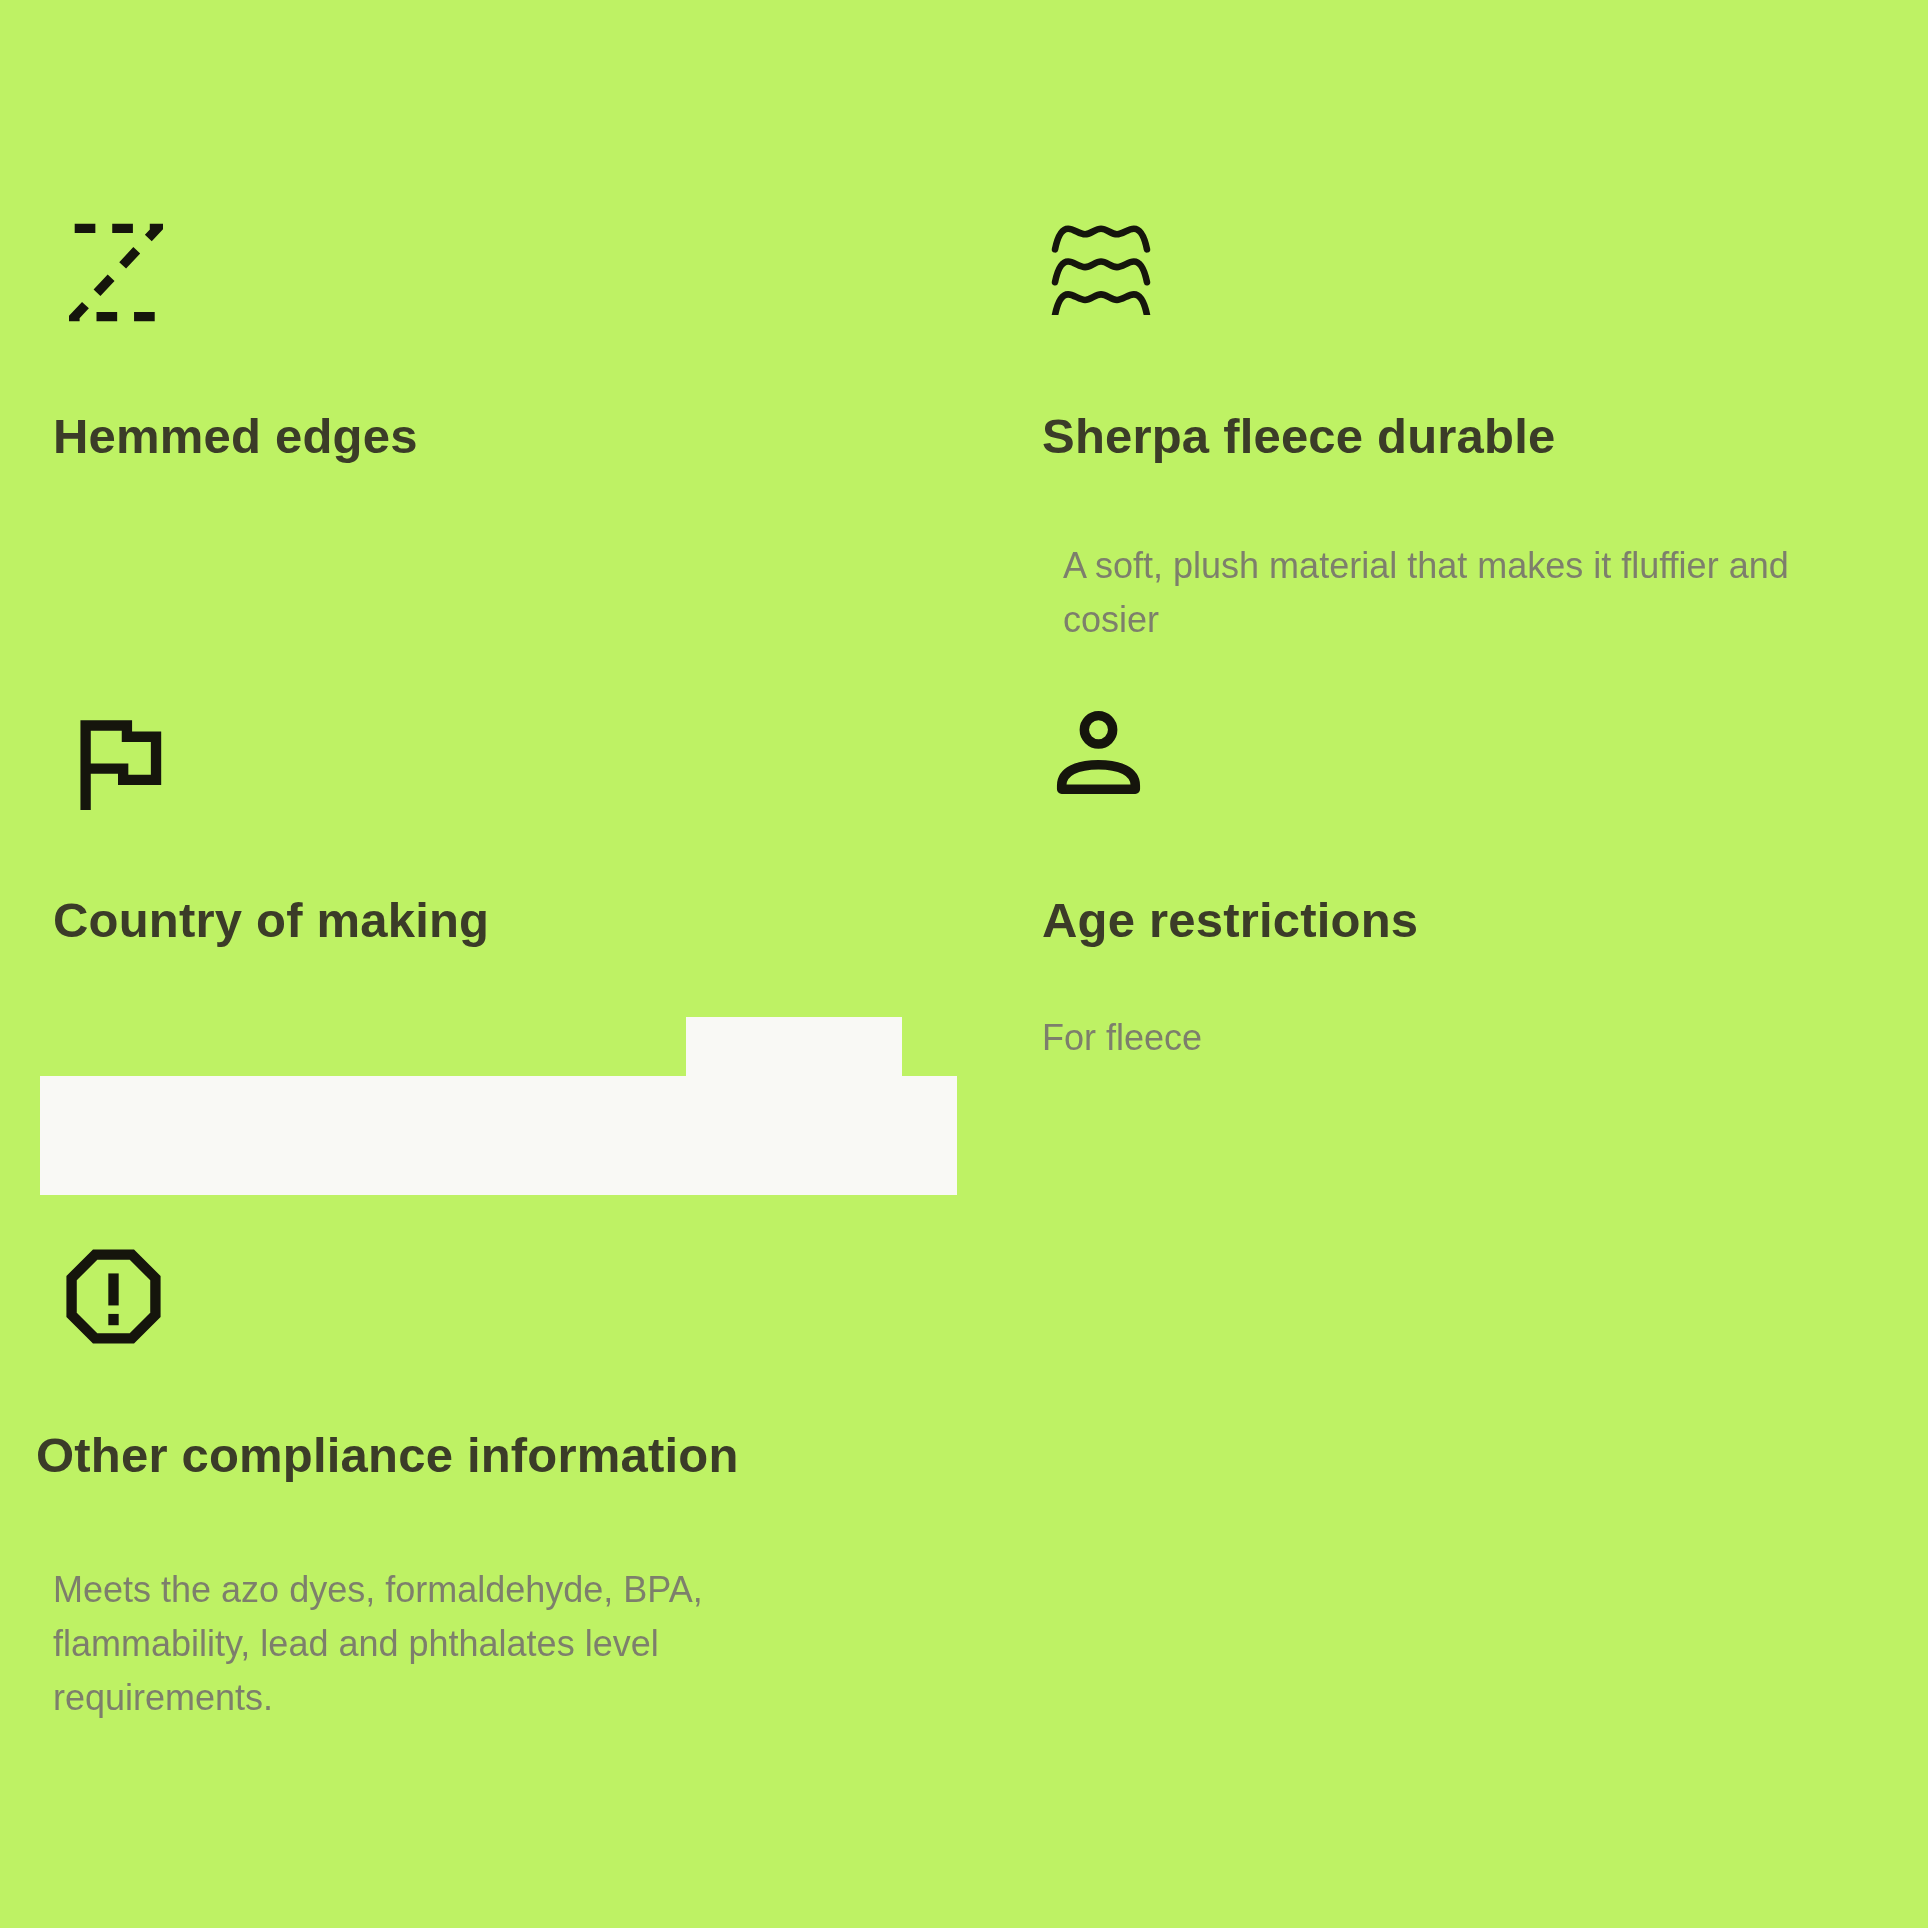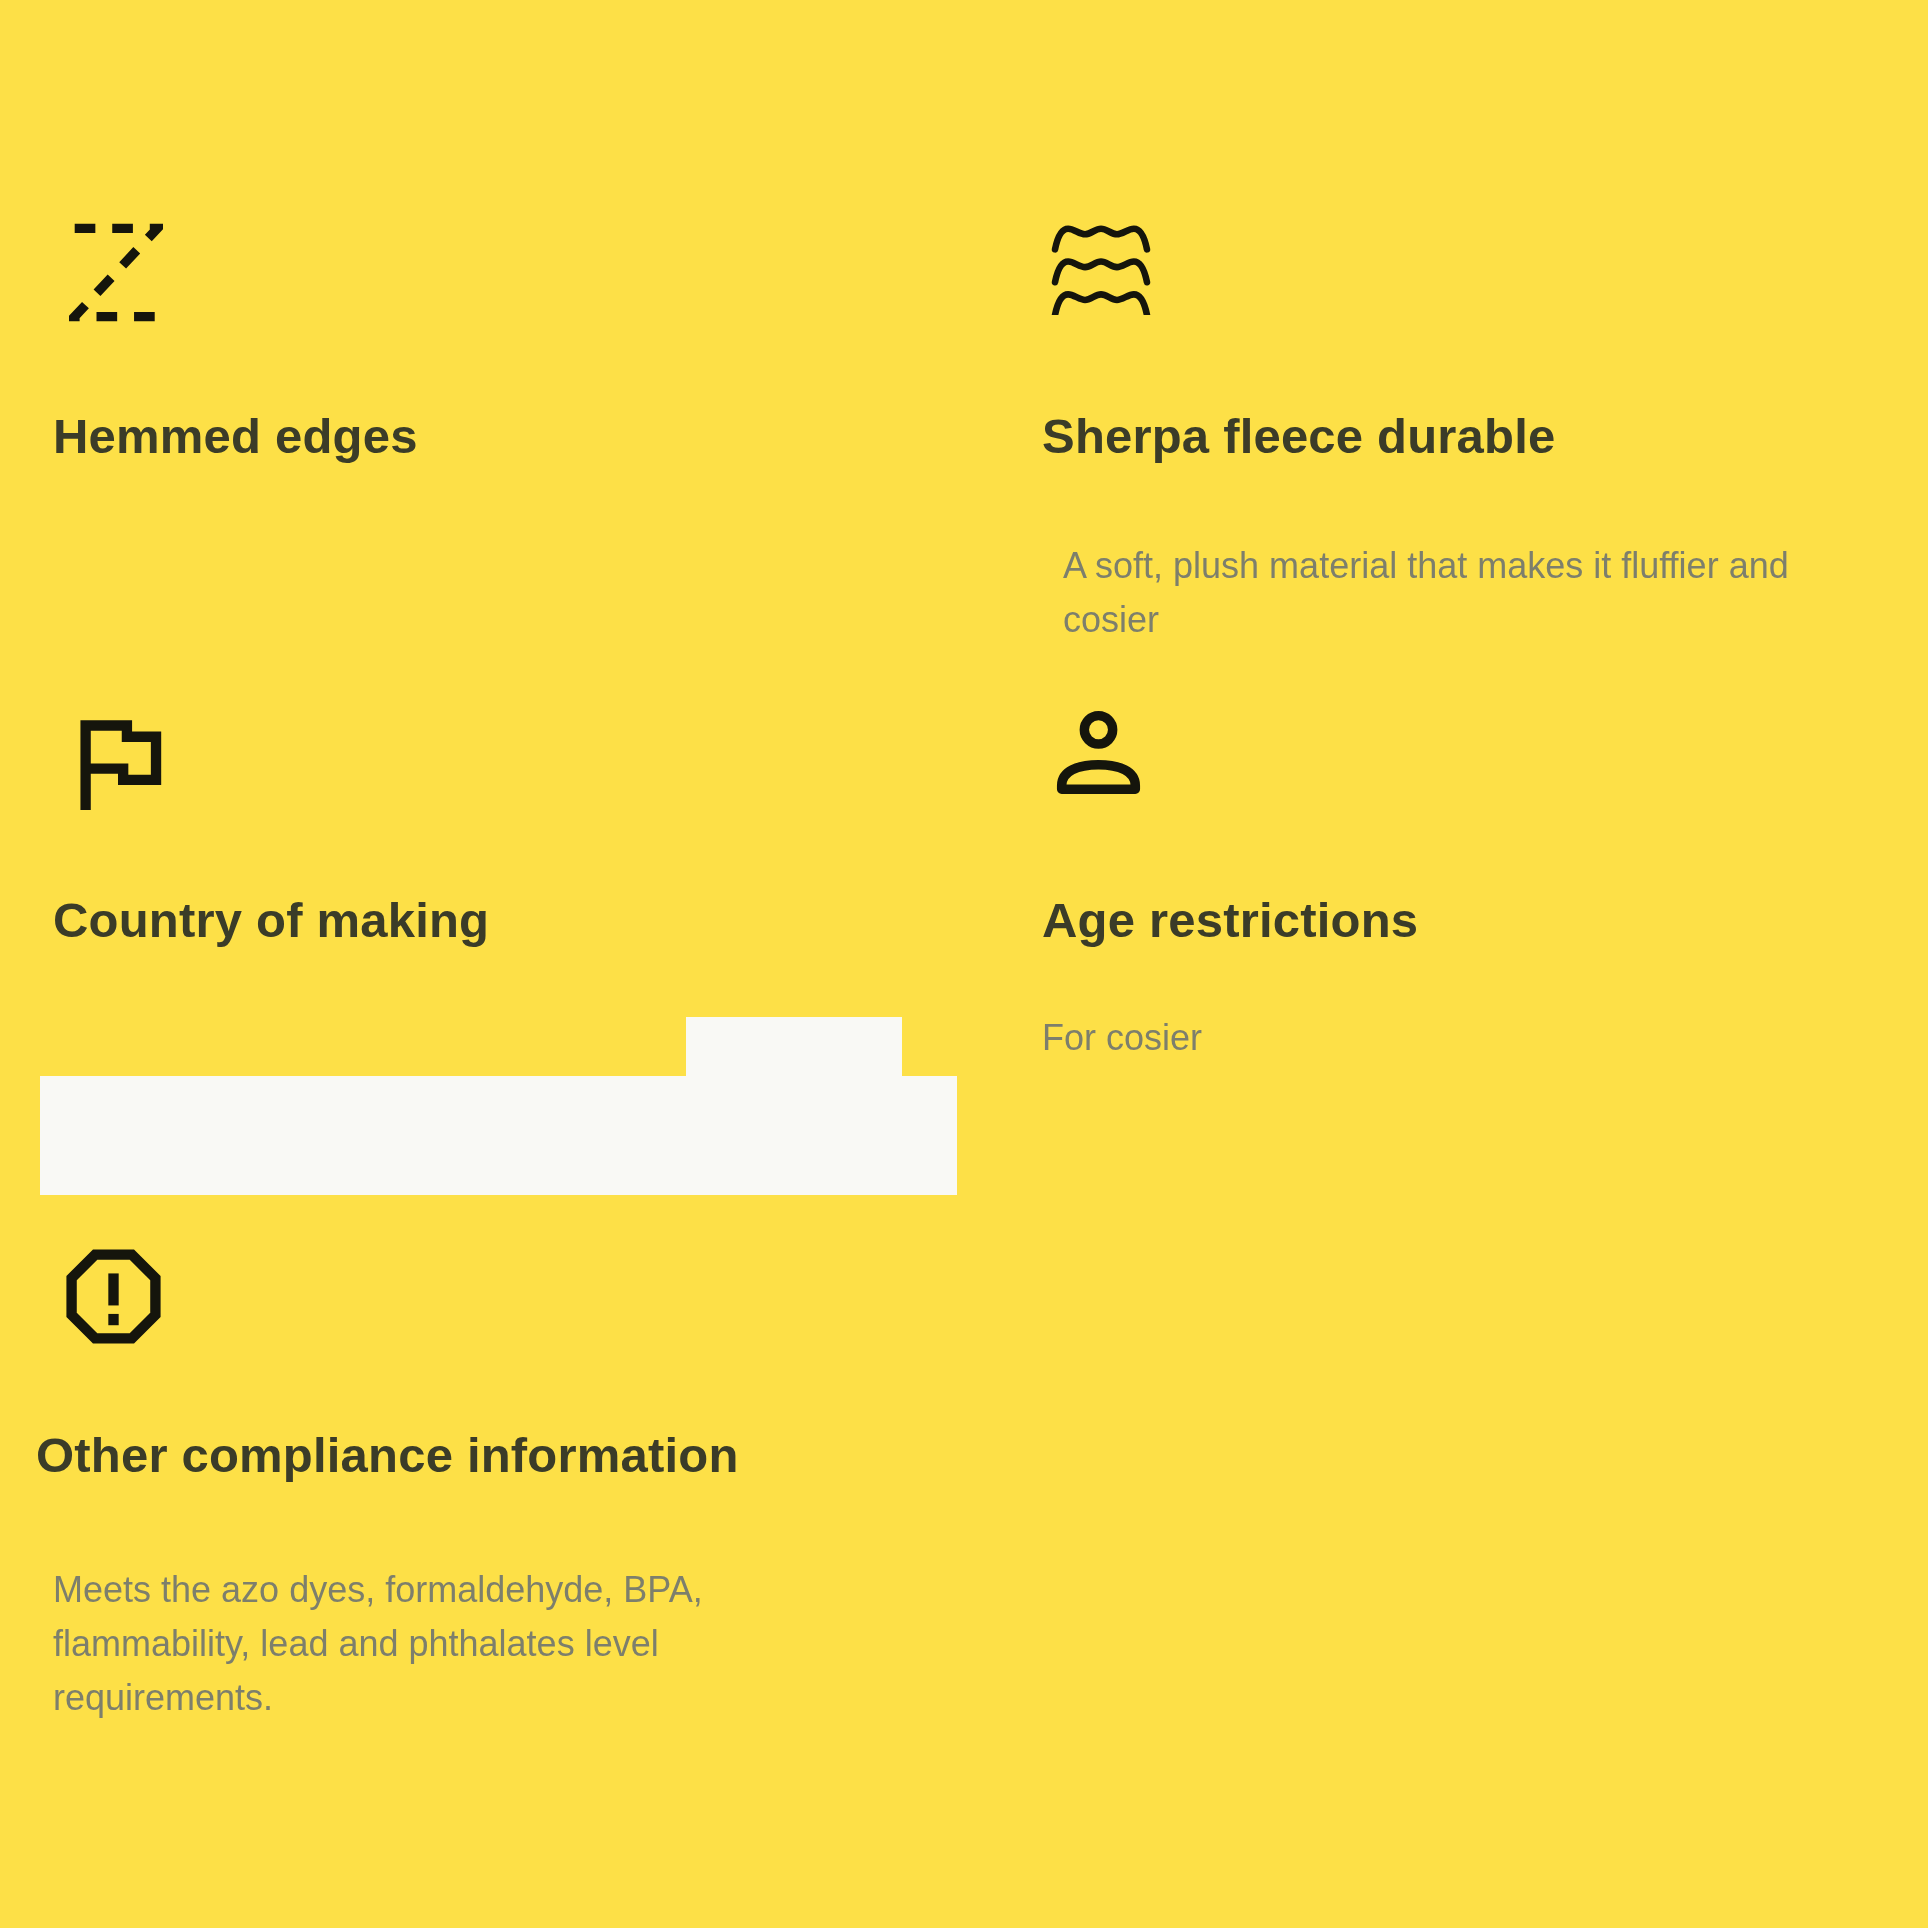--- a/index.html
+++ b/index.html
@@ -1,20 +1,20 @@
 <!DOCTYPE html>
 <html style="font-size:15px"><head>
 <meta charset="utf-8">
 <style>
   html, body { margin: 0; padding: 0; background: #ffffff; }
   #canvas {
     position: relative;
     width: 1928px;
     height: 1928px;
-    background: #fde047;
+    background: #bef264;
     font-family: "Liberation Sans", sans-serif;
     overflow: hidden;
   }
   .feature-title {
     position: absolute;
     margin: 0;
     font-size: 49px;
     line-height: 55px;
     font-weight: 700;
     color: #3b3c28;
@@ -69,21 +69,21 @@
   <div class="ph-block" style="left:686px; top:1017px; width:216px; height:59px;"></div>
   <div class="ph-block" style="left:40px; top:1076px; width:917px; height:119px;"></div>
 
   <div class="icon-box" style="left:1054px; top:709px;">
     <svg width="89" height="85" viewBox="0 0 94 90">
       <circle cx="47" cy="22" r="15" fill="none" stroke="#15150c" stroke-width="10"></circle>
       <path d="M8 85 V81 C8 66 25 59 47 59 C69 59 86 66 86 81 V85 Z" fill="none" stroke="#15150c" stroke-width="10" stroke-linejoin="round"></path>
     </svg>
   </div>
   <h3 class="feature-title" style="left:1042px; top:893px;">Age restrictions</h3>
-  <p class="feature-desc" style="left:1042px; top:1011px; width:810px;">For cosier</p>
+  <p class="feature-desc" style="left:1042px; top:1011px; width:810px;">For fleece</p>
 
   <div class="icon-box" style="left:65px; top:1248px;">
     <svg width="97" height="97" viewBox="0 0 103 103">
       <polygon points="32,7 71,7 96,32 96,71 71,96 32,96 7,71 7,32" fill="none" stroke="#15150c" stroke-width="11" stroke-linejoin="miter"></polygon>
       <rect x="46" y="27" width="11" height="34" fill="#15150c"></rect>
       <rect x="46" y="70" width="11" height="12" fill="#15150c"></rect>
     </svg>
   </div>
   <h3 class="feature-title" style="left:36px; top:1428px;">Other compliance information</h3>
   <p class="feature-desc" style="left:53px; top:1563px; width:810px;">Meets the azo dyes, formaldehyde, BPA, flammability, lead and phthalates level requirements.</p>

